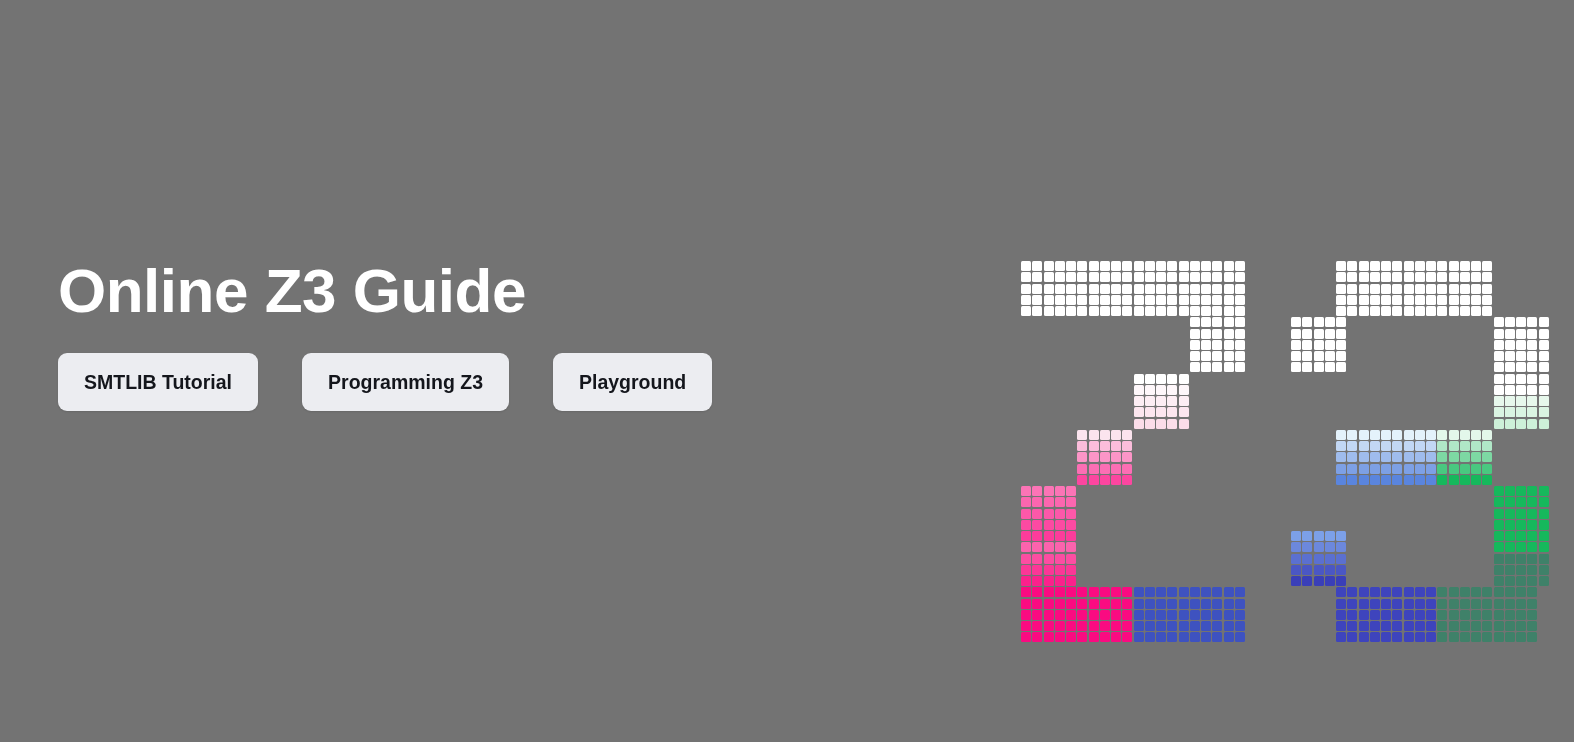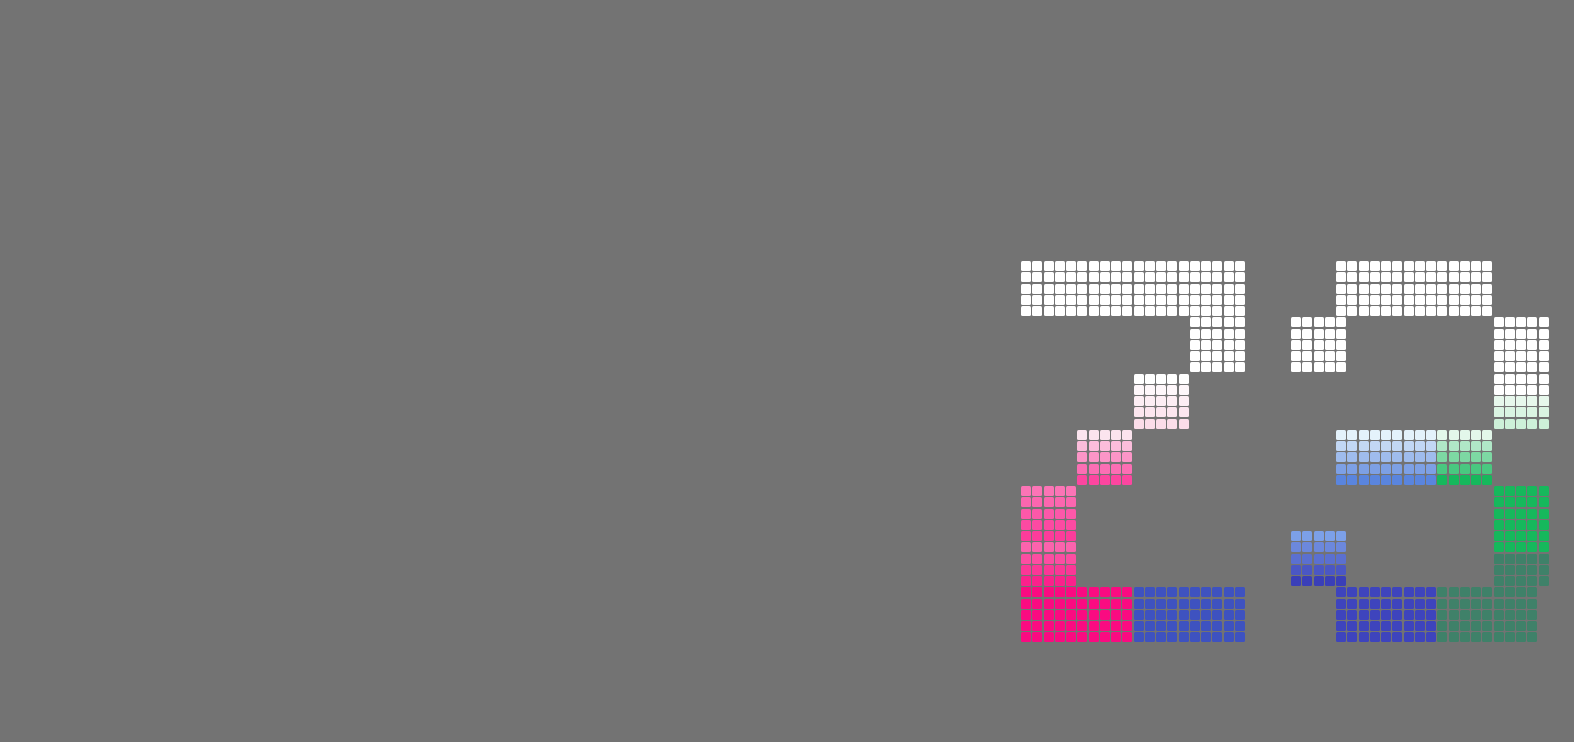--- a/index.html
+++ b/index.html
@@ -67,21 +67,27 @@
     width: 10.1px;
     height: 10.1px;
     border-radius: 1.5px;
     background: #ffffff;
   }
 </style>
 </head>
 <body>
 
 <div id="hero">
+  <h1 id="page-title">Online Z3 Guide</h1>
 
+  <div id="button-row">
+    <button class="hero-button">SMTLIB Tutorial</button>
+    <button class="hero-button">Programming Z3</button>
+    <button class="hero-button">Playground</button>
+  </div>
 </div>
 
 <div id="logo">
     <div class="glyph" style="left: 0px;">
       <div class="cell" style="left: 0px; top: 0px; width: 10.1px; height: 10.1px; background: rgb(255, 255, 255);"></div>
       <div class="cell" style="left: 11.25px; top: 0px; width: 10.1px; height: 10.1px; background: rgb(255, 255, 255);"></div>
       <div class="cell" style="left: 22.5px; top: 0px; width: 10.1px; height: 10.1px; background: rgb(255, 255, 255);"></div>
       <div class="cell" style="left: 33.75px; top: 0px; width: 10.1px; height: 10.1px; background: rgb(255, 255, 255);"></div>
       <div class="cell" style="left: 45px; top: 0px; width: 10.1px; height: 10.1px; background: rgb(255, 255, 255);"></div>
       <div class="cell" style="left: 56.25px; top: 0px; width: 10.1px; height: 10.1px; background: rgb(255, 255, 255);"></div>

